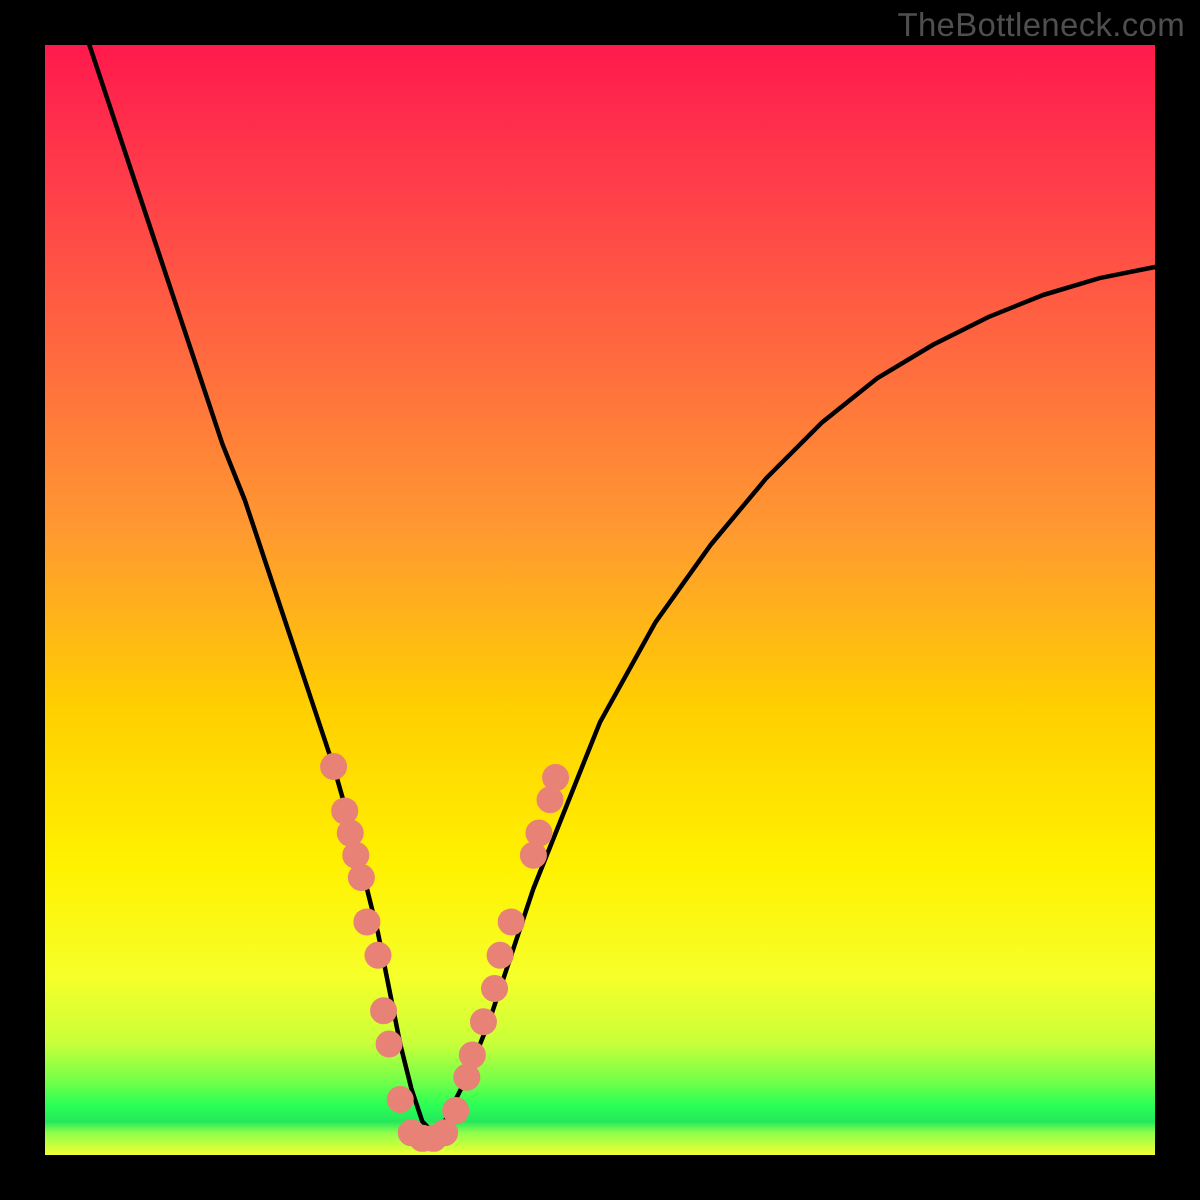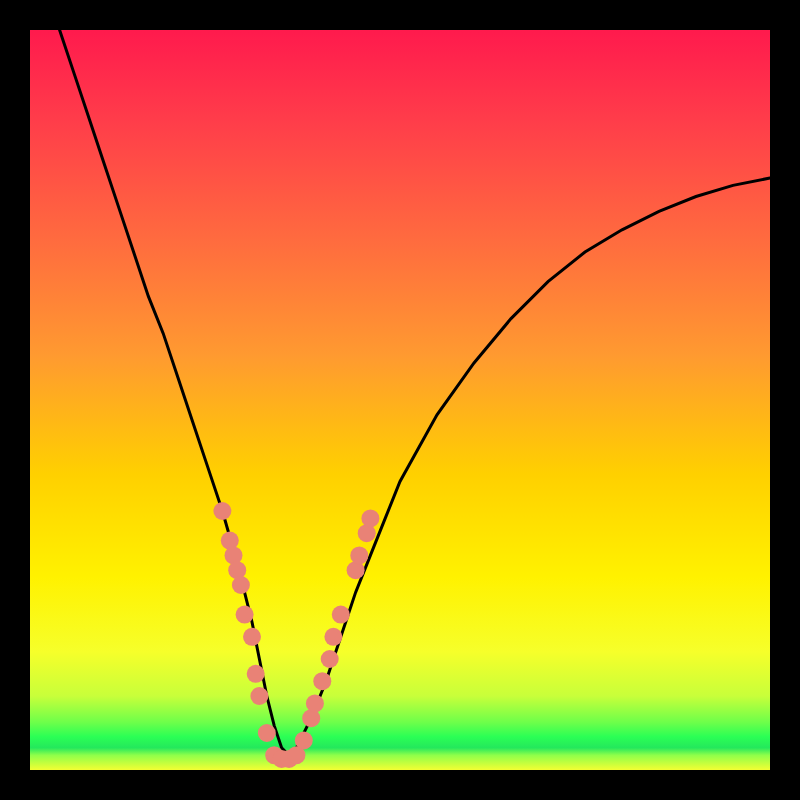--- a/index.html
+++ b/index.html
@@ -95,13 +95,14 @@
           <circle cx="299.7" cy="629.0" r="9" class="dot"></circle>
           <circle cx="303.4" cy="606.8" r="9" class="dot"></circle>
           <circle cx="310.8" cy="584.6" r="9" class="dot"></circle>
           <circle cx="325.6" cy="540.2" r="9" class="dot"></circle>
           <circle cx="329.3" cy="525.4" r="9" class="dot"></circle>
           <circle cx="336.7" cy="503.2" r="9" class="dot"></circle>
           <circle cx="340.4" cy="488.4" r="9" class="dot"></circle>
         </g>
     </svg>
   </div>
+  <div class="watermark">TheBottleneck.com</div>
 </div>
 
 </body></html>

